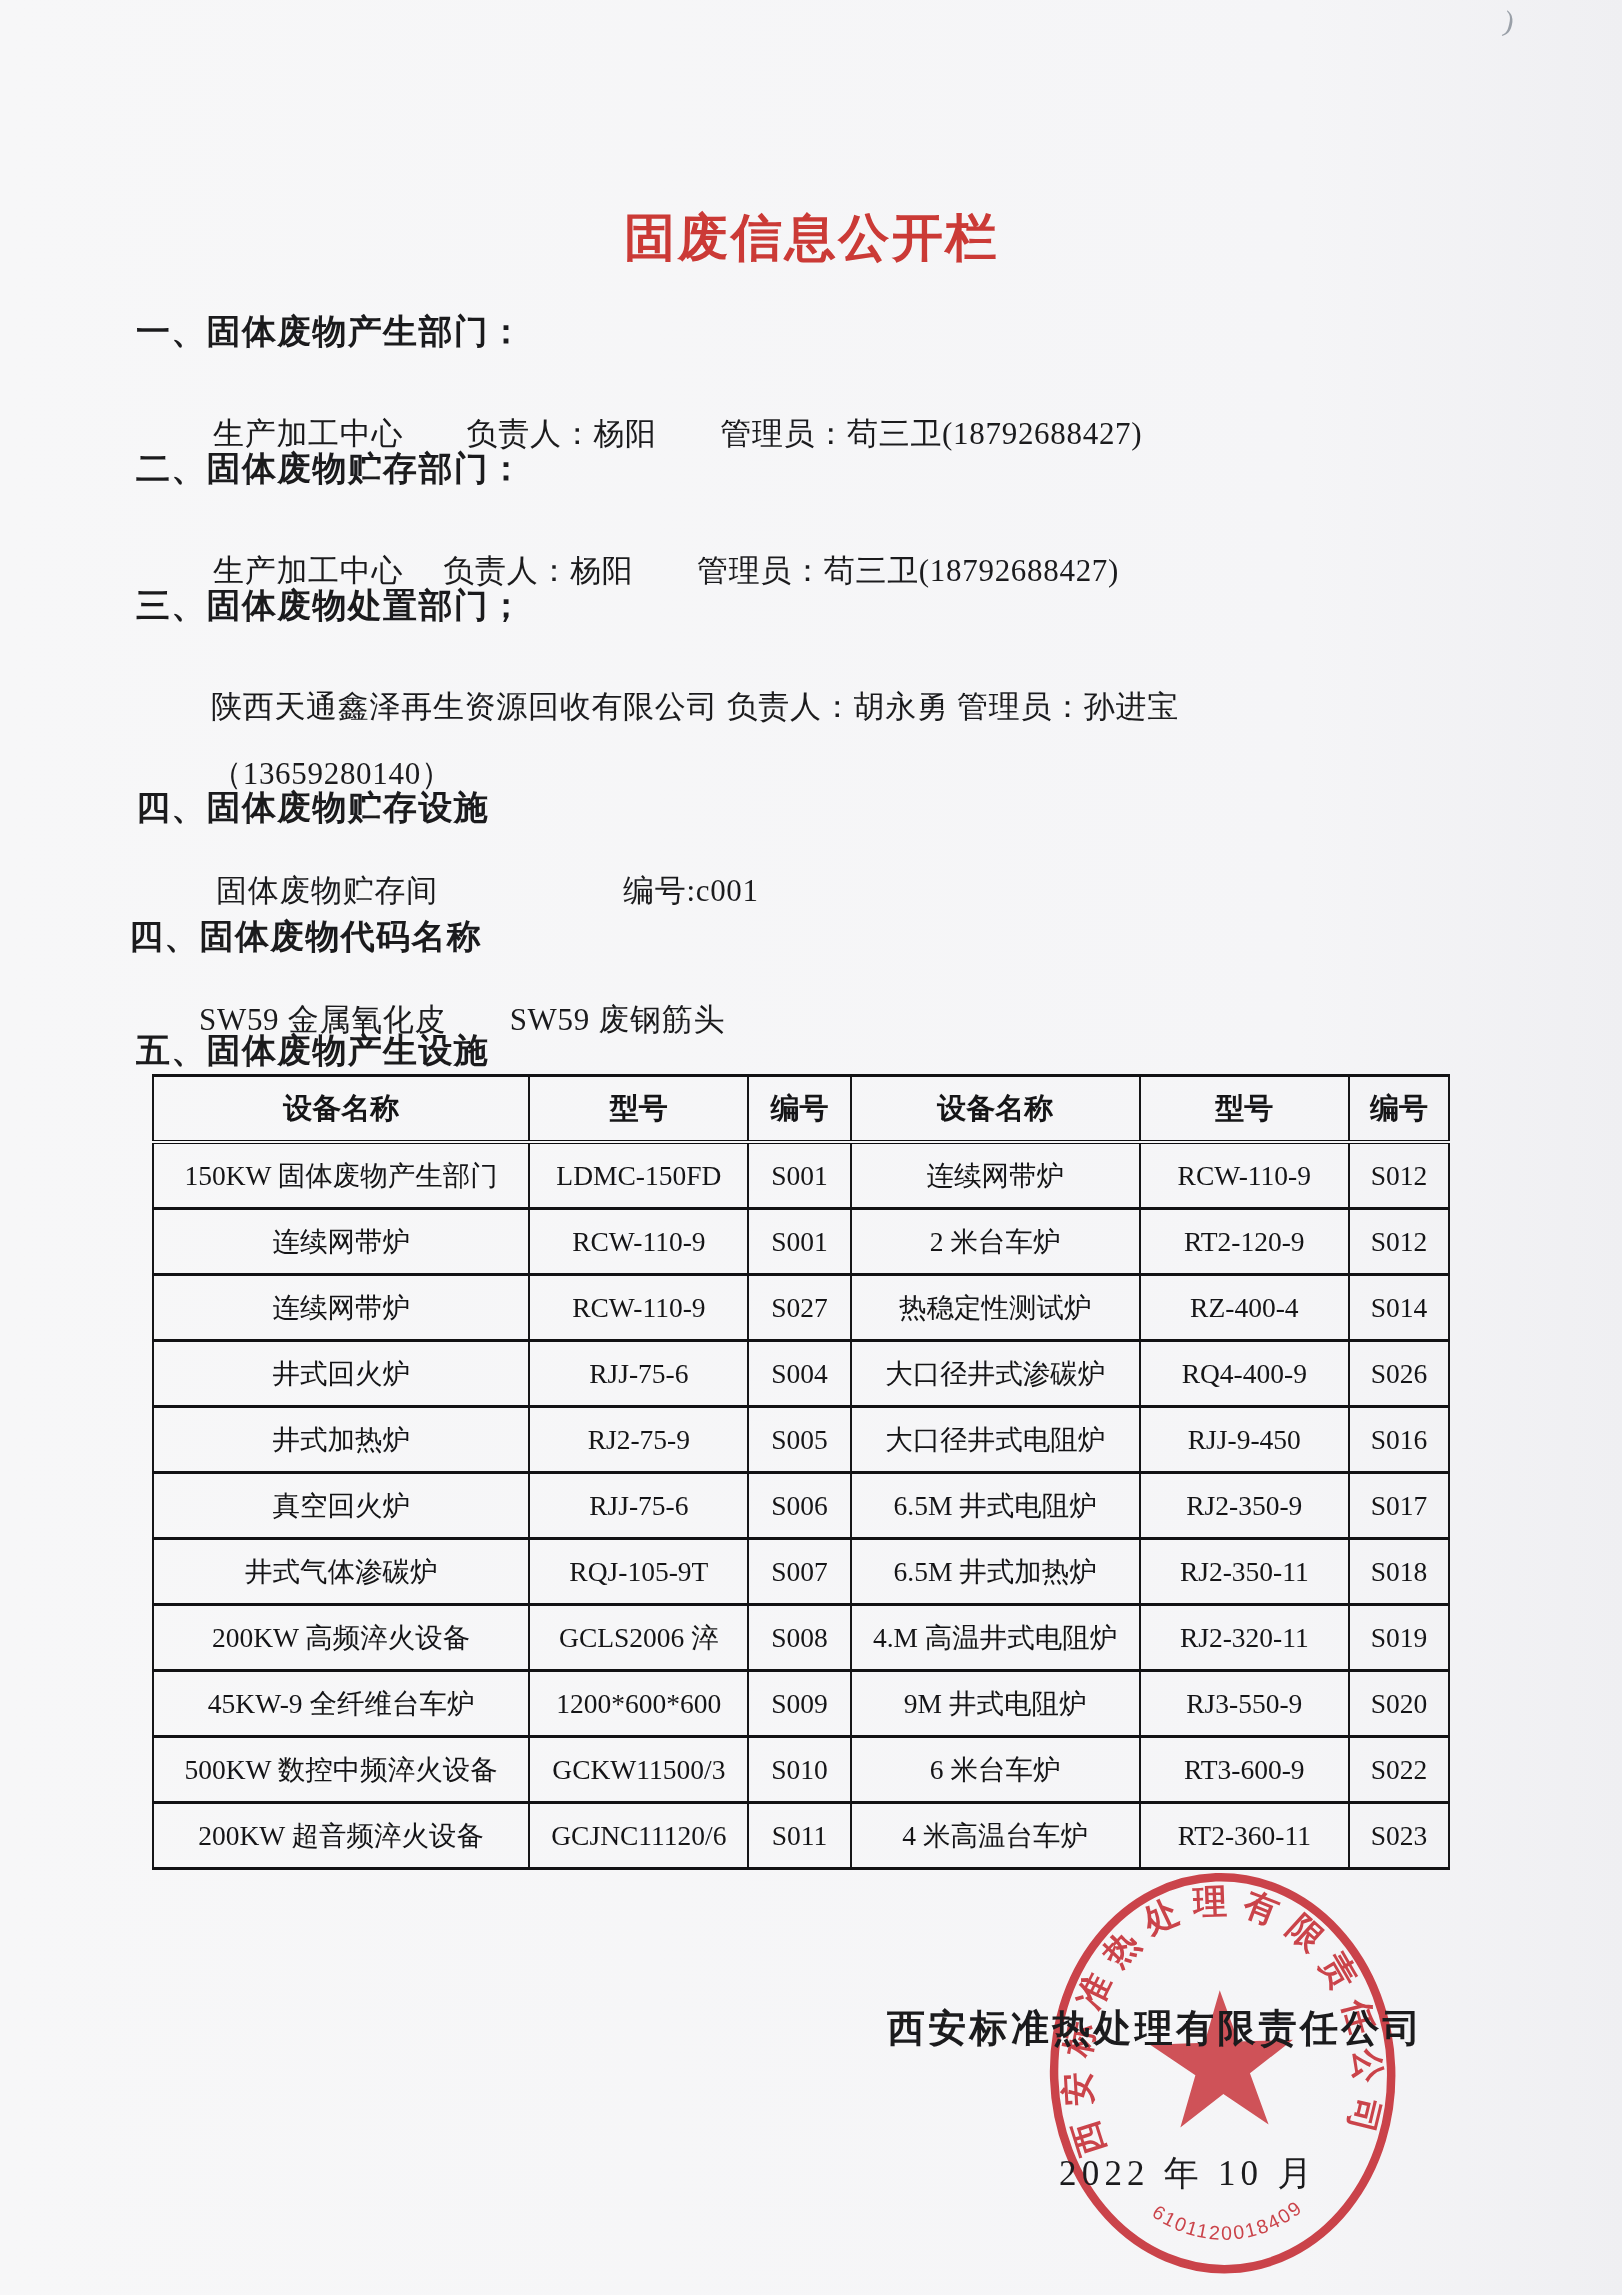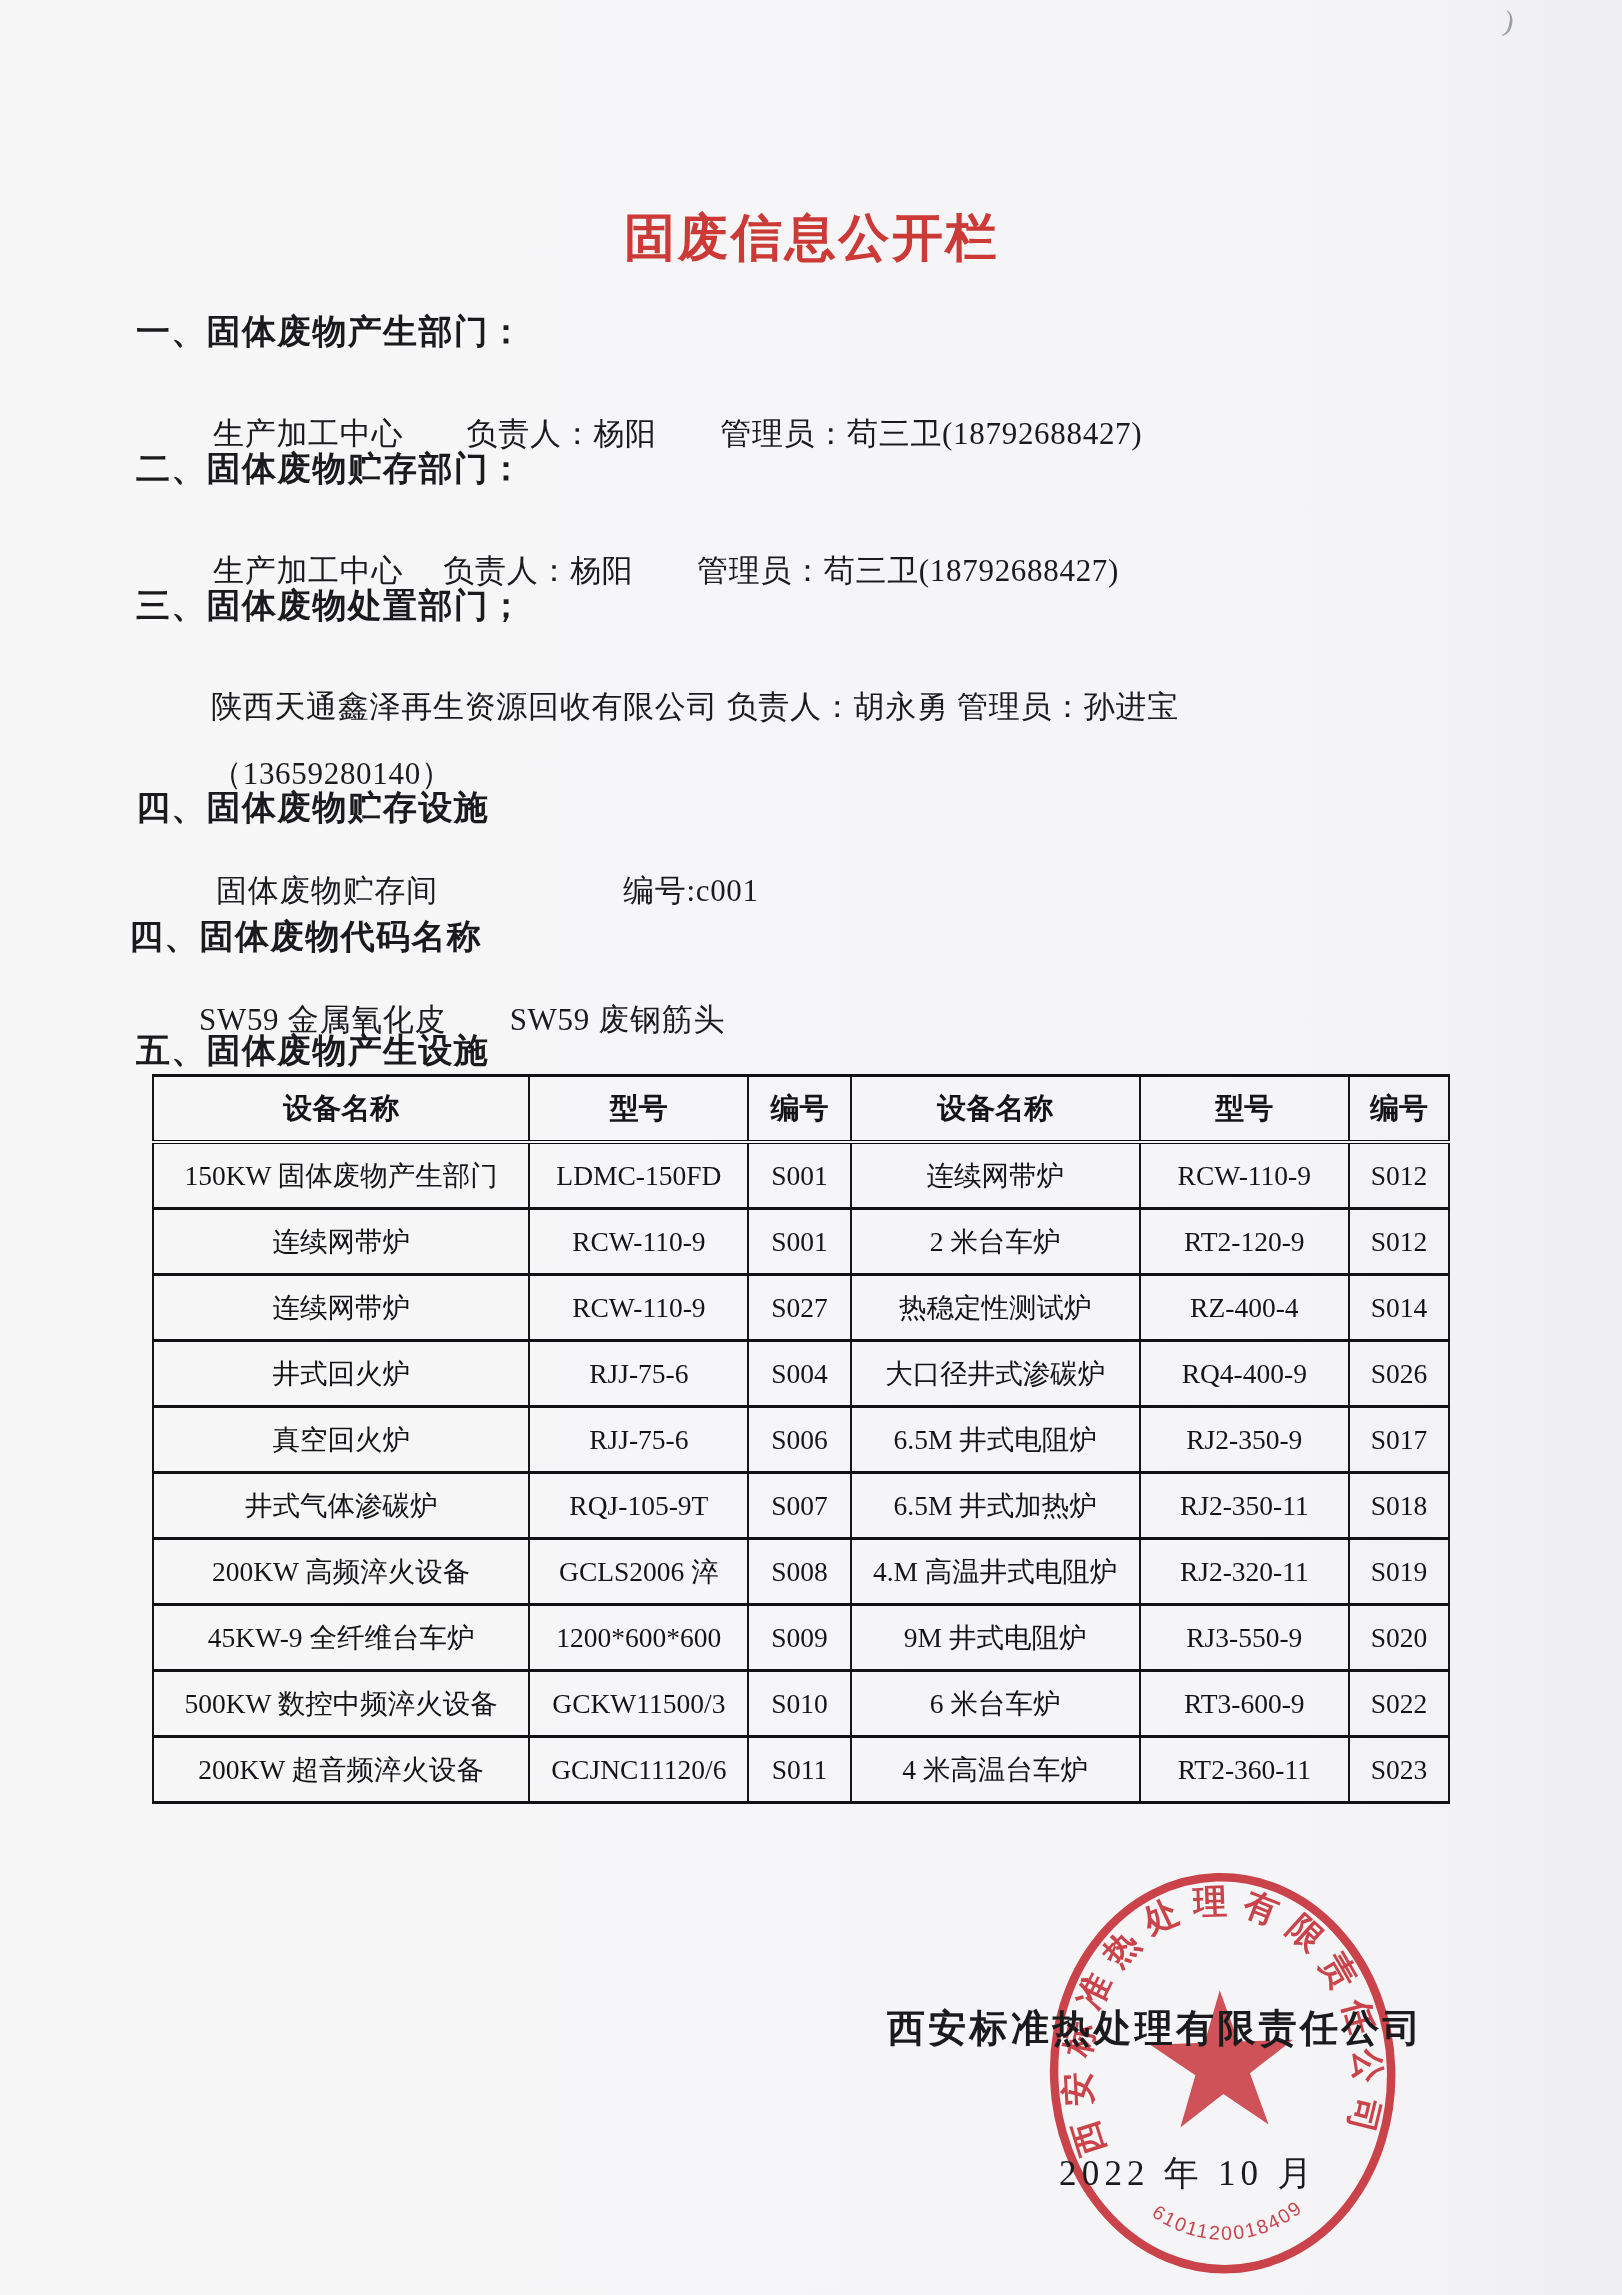--- a/index.html
+++ b/index.html
@@ -135,20 +135,28 @@
         <td>RZ-400-4</td>
         <td>S014</td>
       </tr>
       <tr>
         <td>井式回火炉</td>
         <td>RJJ-75-6</td>
         <td>S004</td>
         <td>大口径井式渗碳炉</td>
         <td>RQ4-400-9</td>
         <td>S026</td>
+      </tr>
+      <tr>
+        <td>井式加热炉</td>
+        <td>RJ2-75-9</td>
+        <td>S005</td>
+        <td>大口径井式电阻炉</td>
+        <td>RJJ-9-450</td>
+        <td>S016</td>
       </tr>
       <tr>
         <td>真空回火炉</td>
         <td>RJJ-75-6</td>
         <td>S006</td>
         <td>6.5M 井式电阻炉</td>
         <td>RJ2-350-9</td>
         <td>S017</td>
       </tr>
       <tr>

